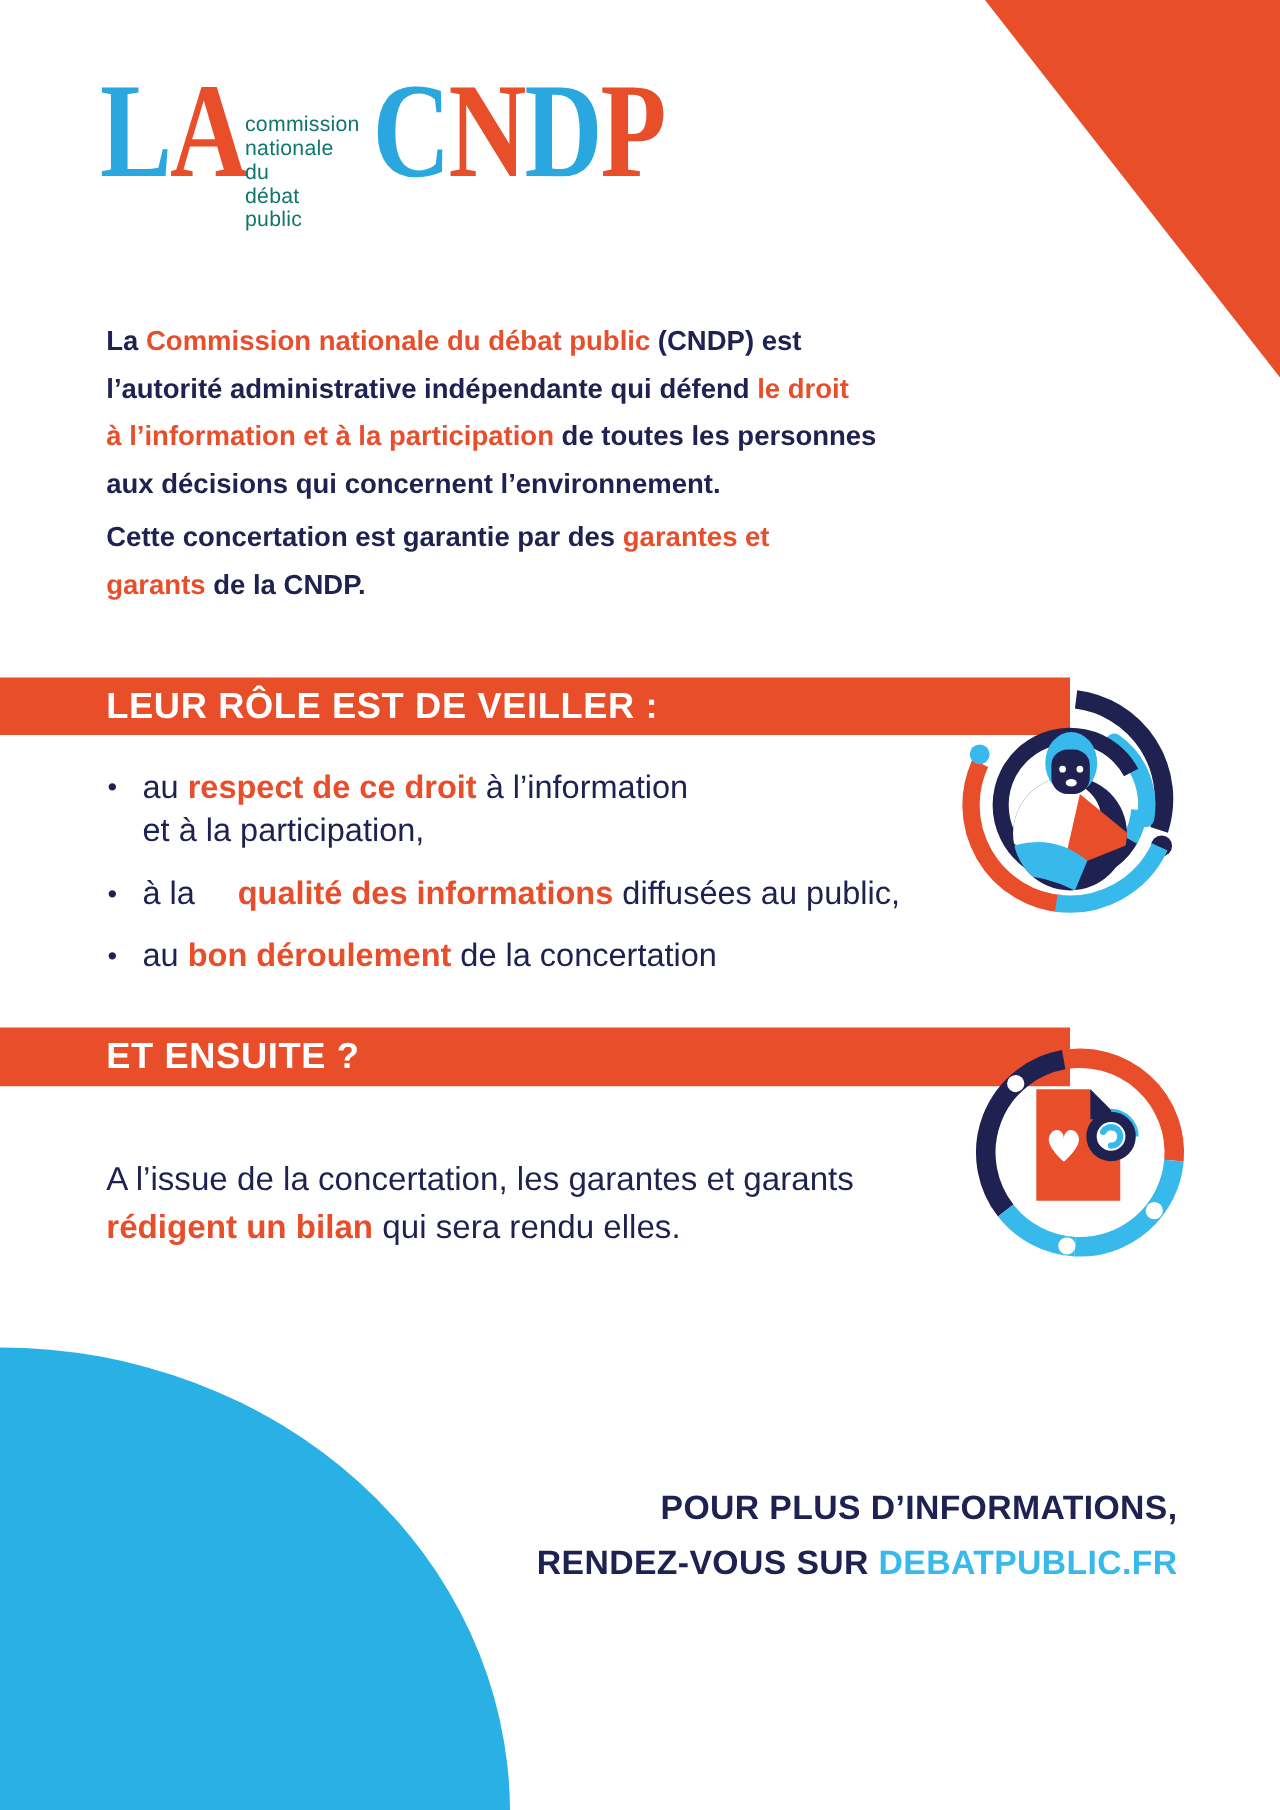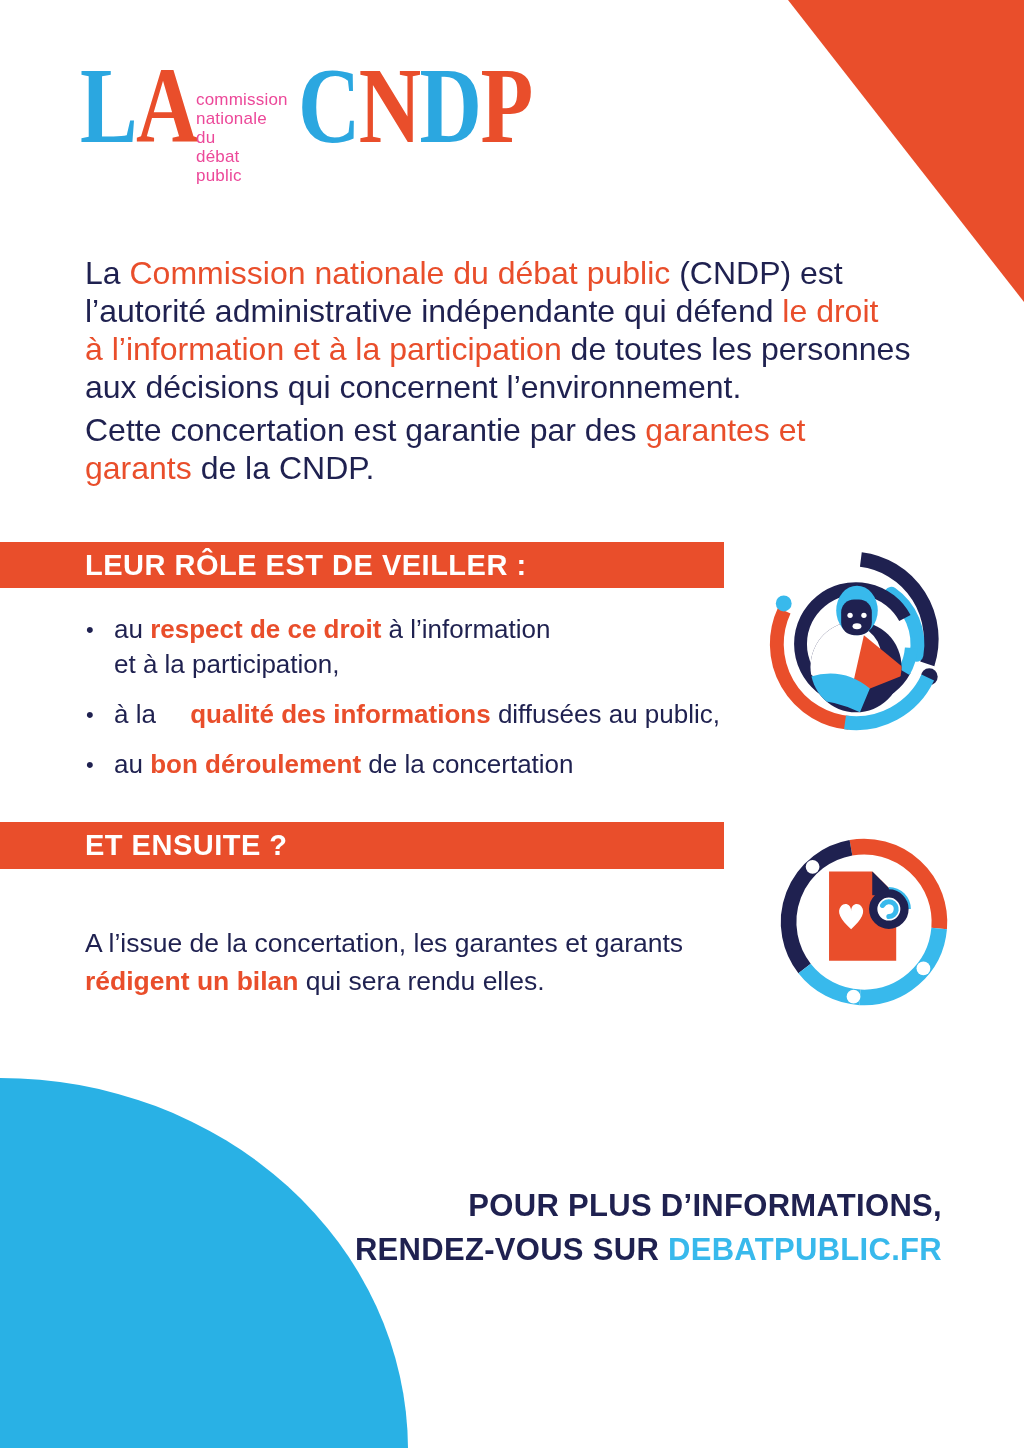--- a/index.html
+++ b/index.html
@@ -26,24 +26,24 @@
   .logo-sub {
     position:absolute; left:116px; top:38px; font-size:17px; line-height:19px;
     font-weight:400; letter-spacing:0.2px;
   }
   .tagline {
     position:absolute; left:84px; top:176px; font-size:20px; font-weight:400;
     letter-spacing:5.5px; white-space:nowrap;
   }
   
   .intro { position:absolute; left:85px; top:254px; width:890px;
-           font-size:32px; line-height:38px; font-weight:400; }
+           font-size:22px; line-height:38px; font-weight:700; }
   .intro .p2 { margin-top:5px; }
   
-  .banner { position:absolute; left:0; width:724px; background:#e94e2b; color:#ffffff; }
+  .banner { position:absolute; left:0; width:856px; background:#e94e2b; color:#ffffff; }
   .banner1 { top:542px; height:46px; }
   .banner2 { top:822px; height:47px; }
   .banner .banner-label {
     margin-left:85px; font-size:29px; font-weight:600; letter-spacing:0.5px;
     line-height:46px; white-space:nowrap;
   }
   
   .bullets { position:absolute; left:86px; top:612px; width:665px;
              font-size:26px; line-height:35px; font-weight:400; }
   .bullet { display:flex; margin-bottom:15px; }
@@ -51,35 +51,35 @@
   
   .para { position:absolute; left:85px; width:690px;
           font-size:26.5px; line-height:38px; font-weight:400; }
   .para-bilan { top:896px;margin-top:28px; }
   .para-contact { top:1012px; }
   
   .icon1 { position:absolute; left:757px; top:550px; width:198px; height:198px; }
   .icon2 { position:absolute; left:772px; top:830px; width:184px; height:184px; }
   
   .footer { position:absolute; right:82px; top:1184px; text-align:right;
-            font-size:31px; line-height:44px; font-weight:800; letter-spacing:0.3px; }
+            font-size:27px; line-height:44px; font-weight:800; letter-spacing:0.3px; }
 </style>
 </head>
 <body>
 
 <div class="page">
 
   <div class="corner-orange"></div>
   <svg class="corner-blue" viewBox="0 0 410 372" aria-hidden="true">
     <path d="M0,2 A408,372 0 0 1 408,372 L0,372 Z" fill="#29b1e5"></path>
   </svg>
 
   <div class="logo-row">
     <div class="logo-la"><span style="color: rgb(43, 167, 224);">L</span><span style="color: rgb(233, 78, 43);">A</span></div>
-    <div class="logo-sub" style="color:#ec4899">commission<br>nationale du<br>débat public</div>
+    <div class="logo-sub" style="color:#0f766e">commission<br>nationale du<br>débat public</div>
     <div class="logo-cndp"><span style="color: rgb(43, 167, 224);">C</span><span style="color: rgb(233, 78, 43);">N</span><span style="color: rgb(43, 167, 224);">D</span><span style="color: rgb(233, 78, 43);">P</span></div>
   </div>
 
   <div class="intro">
     <p class="p1"><span style="color: rgb(31, 33, 80);">La </span><span style="color: rgb(233, 78, 43);">Commission nationale du débat public</span><span style="color: rgb(31, 33, 80);"> (CNDP) est</span><br><span style="color: rgb(31, 33, 80);">l’autorité administrative indépendante qui défend </span><span style="color: rgb(233, 78, 43);">le droit</span><br><span style="color: rgb(233, 78, 43);">à l’information et à la participation</span><span style="color: rgb(31, 33, 80);"> de toutes les personnes</span><br><span style="color: rgb(31, 33, 80);">aux décisions qui concernent l’environnement.</span></p>
     <p class="p2"><span style="color: rgb(31, 33, 80);">Cette concertation est garantie par  des </span><span style="color: rgb(233, 78, 43);">garantes et</span><br><span style="color: rgb(233, 78, 43);">garants</span><span style="color: rgb(31, 33, 80);"> de la CNDP.</span></p>
   </div>
 
   <div class="banner banner1">
     <div class="banner-label">LEUR RÔLE EST DE VEILLER :</div>

